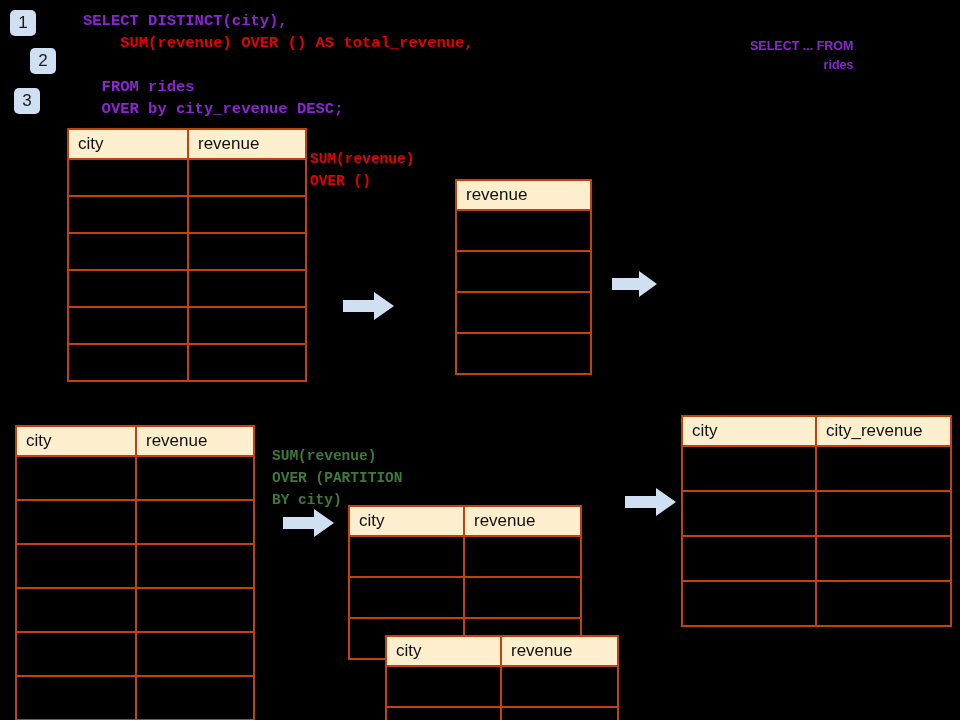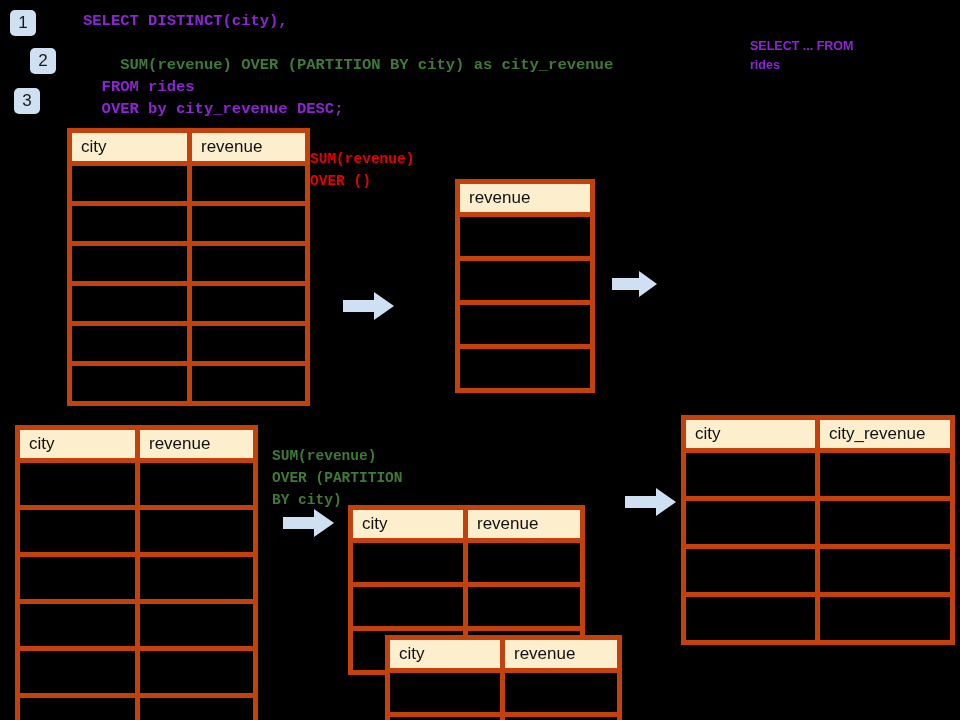--- a/index.html
+++ b/index.html
@@ -33,21 +33,21 @@
   
   .code {
     position: absolute;
     font-family: "Liberation Mono", monospace;
     font-size: 15.5px;
     line-height: 21.5px;
     white-space: pre;
     font-weight: bold;
     letter-spacing: 0px;
   }
-  .c-purple { color: #8e24d6; }
+  .c-purple { color: #8e24d6; text-align: right; }
   .c-red    { color: #e60000; }
   .c-green  { color: #3f7a38; }
 
   .note {
     position: absolute;
     font-family: "Liberation Mono", monospace;
     font-size: 14.5px;
     line-height: 22px;
     white-space: pre;
     font-weight: bold;
@@ -63,21 +63,21 @@
   }
 
   
   .tbl {
     position: absolute;
     border-collapse: collapse;
     background: #000000;
     table-layout: fixed;
   }
   .tbl td, .tbl th {
-    border: 5px solid #c2410c;
+    border: 2px solid #c2410c;
     padding: 0;
     margin: 0;
   }
   .tbl th {
     background: #fdeecd;
     color: #111111;
     font-family: "Liberation Sans", sans-serif;
     font-weight: normal;
     font-size: 17px;
     text-align: left;
@@ -98,21 +98,21 @@
 </head>
 <body>
 
 <div id="canvas">
 
   <div class="badge" style="left:10px; top:10px;">1</div>
   <div class="badge" style="left:30px; top:48px;">2</div>
   <div class="badge" style="left:14px; top:88px;">3</div>
 
   <div class="code c-purple" style="left:83px; top:11px;">SELECT DISTINCT(city),</div>
-  <div class="code c-green" style="left:83px; top:55px;">    SUM(revenue) OVER (PARTITION BY city) as city_revenue</div>
+  <div class="code c-red" style="left:83px; top:33px;">    SUM(revenue) OVER () AS total_revenue,</div>
   <div class="code c-purple" style="left:83px; top:77px;">  FROM rides</div>
   <div class="code c-purple" style="left:83px; top:99px;">  OVER by city_revenue DESC;</div>
 
   <div class="note-sm c-purple" style="left:750px; top:37px;">SELECT ... FROM
 rides</div>
 
   <div class="note c-red" style="left:310px; top:138px;">SUM(revenue)
 OVER ()</div>
 
   <div class="note c-green" style="left:272px; top:435px;">SUM(revenue)

